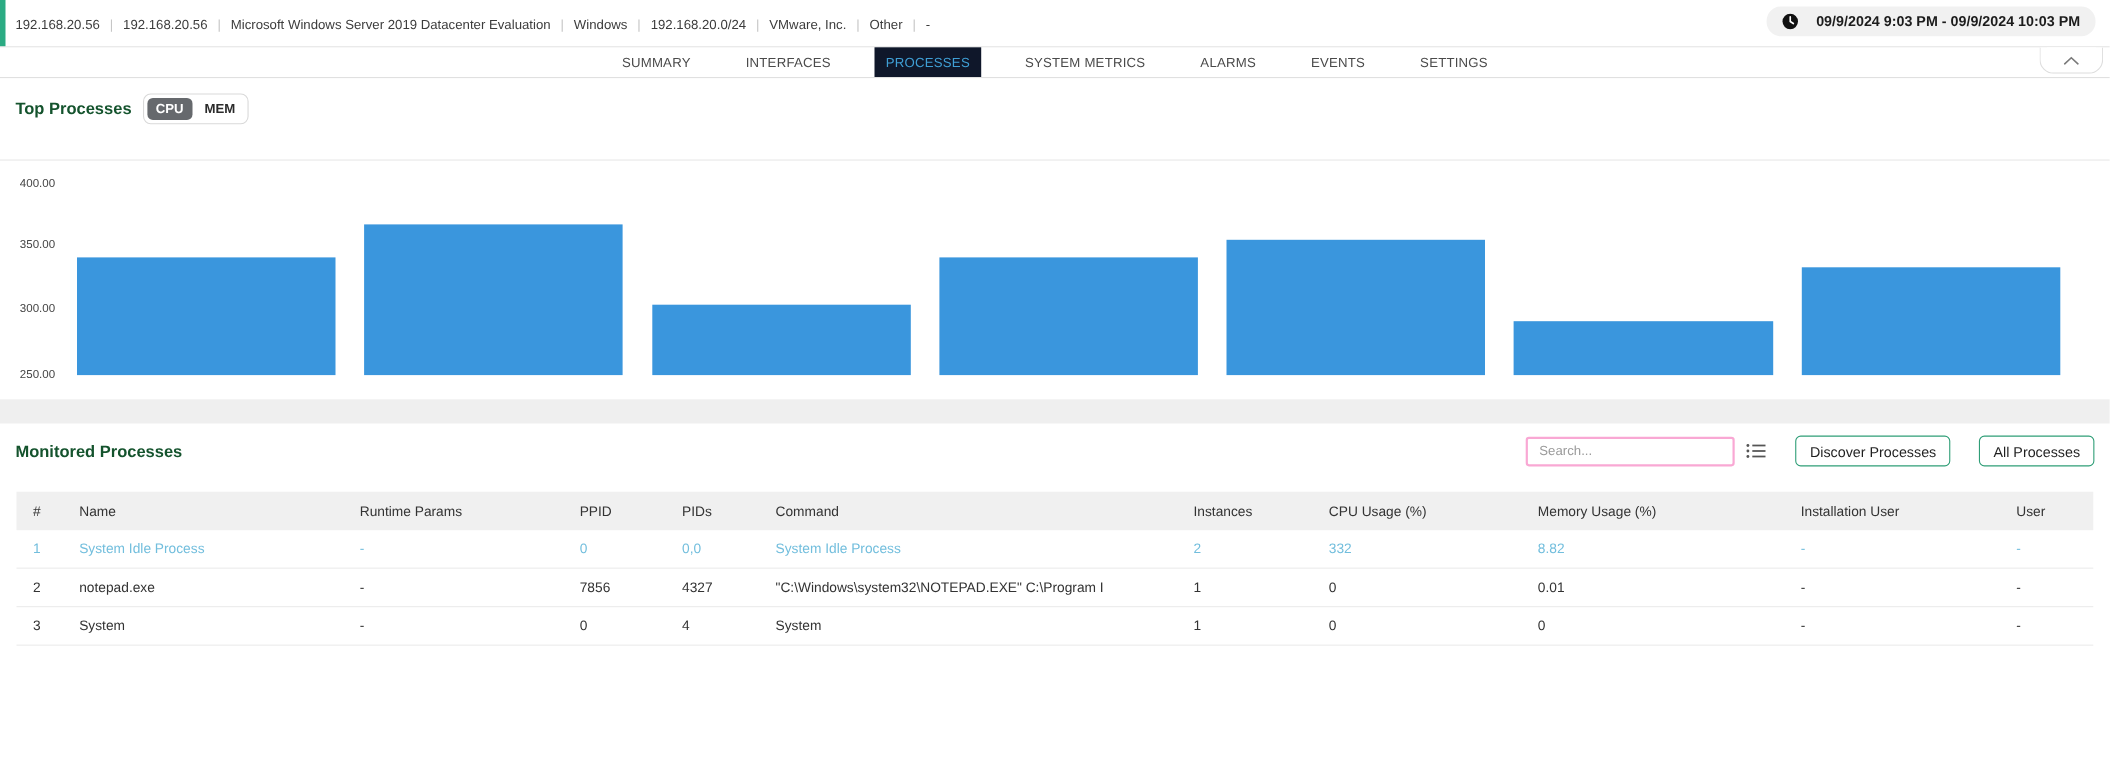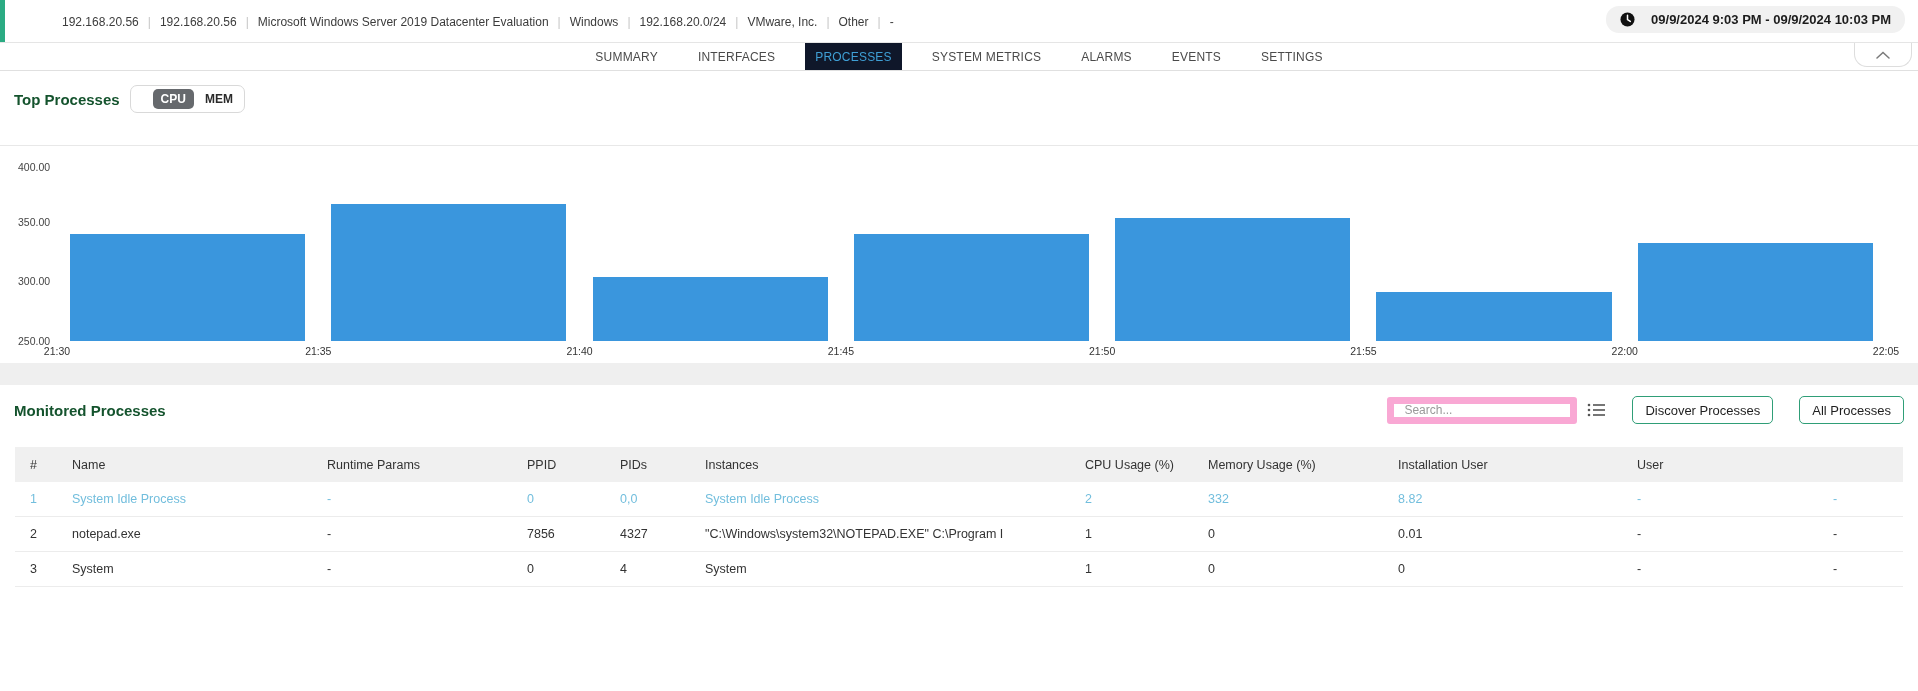--- a/index.html
+++ b/index.html
@@ -3,54 +3,54 @@
 <meta charset="utf-8">
 <style>
   * { margin:0; padding:0; box-sizing:border-box; }
   html,body { width:1918px; height:691px; background:#fff; font-family:"Liberation Sans", sans-serif; color:#333; overflow:hidden; }
 
   
   .dev-header { position:relative; height:43px; border-bottom:1px solid #e5e5e5; display:flex; align-items:center; }
   .dev-accent { position:absolute; left:0; top:0; width:5px; height:100%; background:#2bab83; }
   .dev-id { margin-left:14px; line-height:1.15; padding-top:2px; }
   .dev-name { font-size:14px; font-weight:bold; color:#1f1f1f; }
-  .dev-meta { display:flex; align-items:center; font-size:12px; color:#3c3c3c; margin-top:1px;margin-left:48px; }
+  .dev-meta { display:flex; align-items:center; font-size:12px; color:#3c3c3c; margin-top:1px; }
   .dev-meta .sep { color:#c6c6c6; margin:0 9px; font-size:12px; }
   .time-pill { position:absolute; right:13px; top:6px; height:27px; background:#f1f1f1; border-radius:13px; display:flex; align-items:center; gap:16px; padding:2px 14px; font-size:13px; font-weight:bold; color:#1c1c1c; cursor:pointer; }
 
   
   .tabbar-wrap { position:relative; height:28px; border-bottom:1px solid #e0e0e0; }
-  .tabbar { height:100%; display:flex; justify-content:center; align-items:stretch; gap:20px; }
+  .tabbar { height:100%; display:flex; justify-content:center; align-items:stretch; gap:30px; }
   .tab { display:flex; align-items:center; padding:0 10px; font-size:12px; letter-spacing:.2px; color:#4a4a4a; cursor:pointer; }
   .tab.active { background:#0f172a; color:#3f9fd5; }
   .collapse-tab { position:absolute; top:0; right:6px; width:58px; height:24px; background:#fff; border:1px solid #ddd; border-top:none; border-radius:0 0 13px 13px; display:flex; align-items:center; justify-content:center; cursor:pointer; }
 
   
   .sec1-head { display:flex; align-items:center; margin:12px 0 0 14px; height:32px; }
   .sec-title { font-size:15px; font-weight:bold; color:#14532d; }
   .toggle-group { margin-left:10px; border:1px solid #d9d9d9; border-radius:7px; padding:3px; display:flex; gap:3px; }
   .toggle-btn { font-size:12px; font-weight:bold; padding:3px 8px; border-radius:5px; color:#2b2b2b; cursor:pointer; }
-  .toggle-btn.active { background:#66696d; color:#fff;margin-left:19px; }
+  .toggle-btn.active { background:#66696d; color:#fff; }
   .sec1-divider { border:none; border-top:1px solid #e8e8e8; margin-top:30px; }
 
   .chart { position:relative; height:214px; margin-top:3px; }
   .ytick { position:absolute; left:18px; height:12px; line-height:12px; font-size:10.5px; color:#444; }
   .plot { position:absolute; left:57px; right:32px; top:13px; height:179px; display:flex; }
   .slot { flex:1; display:flex; align-items:flex-end; justify-content:center; height:100%; }
   .bar { width:90%; }
   .xlabels { position:absolute; left:57px; right:32px; top:196px; height:14px; }
   .xtick { position:absolute; transform:translateX(-50%); font-size:10.5px; color:#333; white-space:nowrap; }
 
   
   .band { height:22px; background:#efefef; }
 
   
   .sec2-head { display:flex; align-items:center; margin:8px 14px 0 14px; height:34px; }
   .sec2-controls { margin-left:auto; display:flex; align-items:center; gap:10px; }
-  .search-input { width:190px; height:27px; border:7px solid #f9a8d4; border-radius:3px; padding:0 10px; font-size:12px; font-family:"Liberation Sans", sans-serif; color:#333; outline:none; }
+  .search-input { width:190px; height:27px; border:2px solid #f9a8d4; border-radius:3px; padding:0 10px; font-size:12px; font-family:"Liberation Sans", sans-serif; color:#333; outline:none; }
   .search-input::placeholder { color:#9a9a9a; }
   .icon-btn { display:flex; align-items:center; cursor:pointer; }
   .grn-btn { background:#fff; border:1px solid #2f9e77; border-radius:5px; height:28px; padding:0 12px; font-size:13px; color:#1f1f1f; font-family:"Liberation Sans", sans-serif; cursor:pointer; white-space:nowrap;margin-left:16px; }
 
   
   .table { margin:20px 15px 0 15px; font-size:12.5px; }
   .trow { display:grid; grid-template-columns:42px 255px 200px 93px 85px 380px 123px 190px 239px 196px minmax(60px,1fr); align-items:center; height:35px; }
   .trow > div { padding-left:15px; white-space:nowrap; overflow:hidden; text-overflow:clip; }
   .thead { background:#f0f0f0; color:#333; }
   .tbody .trow { border-bottom:1px solid #ececec; color:#333; cursor:pointer; }
@@ -141,30 +141,20 @@
       </div>
       <div class="slot">
         <div class="bar" title="21:50-21:55: 353" style="height: 68.7%; background: rgb(58, 150, 221);"></div>
       </div>
       <div class="slot">
         <div class="bar" title="21:55-22:00: 291" style="height: 27.3%; background: rgb(58, 150, 221);"></div>
       </div>
       <div class="slot">
         <div class="bar" title="22:00-22:05: 332" style="height: 54.7%; background: rgb(58, 150, 221);"></div>
       </div>
-    </div>
-  <div class="xlabels" id="xlabels">
-      <span class="xtick" style="left: 0%;">21:30</span>
-      <span class="xtick" style="left: 14.2857%;">21:35</span>
-      <span class="xtick" style="left: 28.5714%;">21:40</span>
-      <span class="xtick" style="left: 42.8571%;">21:45</span>
-      <span class="xtick" style="left: 57.1429%;">21:50</span>
-      <span class="xtick" style="left: 71.4286%;">21:55</span>
-      <span class="xtick" style="left: 85.7143%;">22:00</span>
-      <span class="xtick" style="left: 100%;">22:05</span>
     </div>
 </div>
 
 <div class="band"></div>
 
 <div class="sec2-head">
   <span class="sec-title">Monitored Processes</span>
   <div class="sec2-controls">
     <input class="search-input" type="text" placeholder="Search..." style="">
     <span class="icon-btn">
@@ -182,20 +172,21 @@
   </div>
 </div>
 
 <div class="table">
   <div class="trow thead" id="thead">
       <div>#</div>
       <div>Name</div>
       <div>Runtime Params</div>
       <div>PPID</div>
       <div>PIDs</div>
+      <div>Command</div>
       <div>Instances</div>
       <div>CPU Usage (%)</div>
       <div>Memory Usage (%)</div>
       <div>Installation User</div>
       <div>User</div>
     </div>
   <div class="tbody" id="tbody">
       <div class="trow hl">
         <div>1</div>
         <div>System Idle Process</div>

